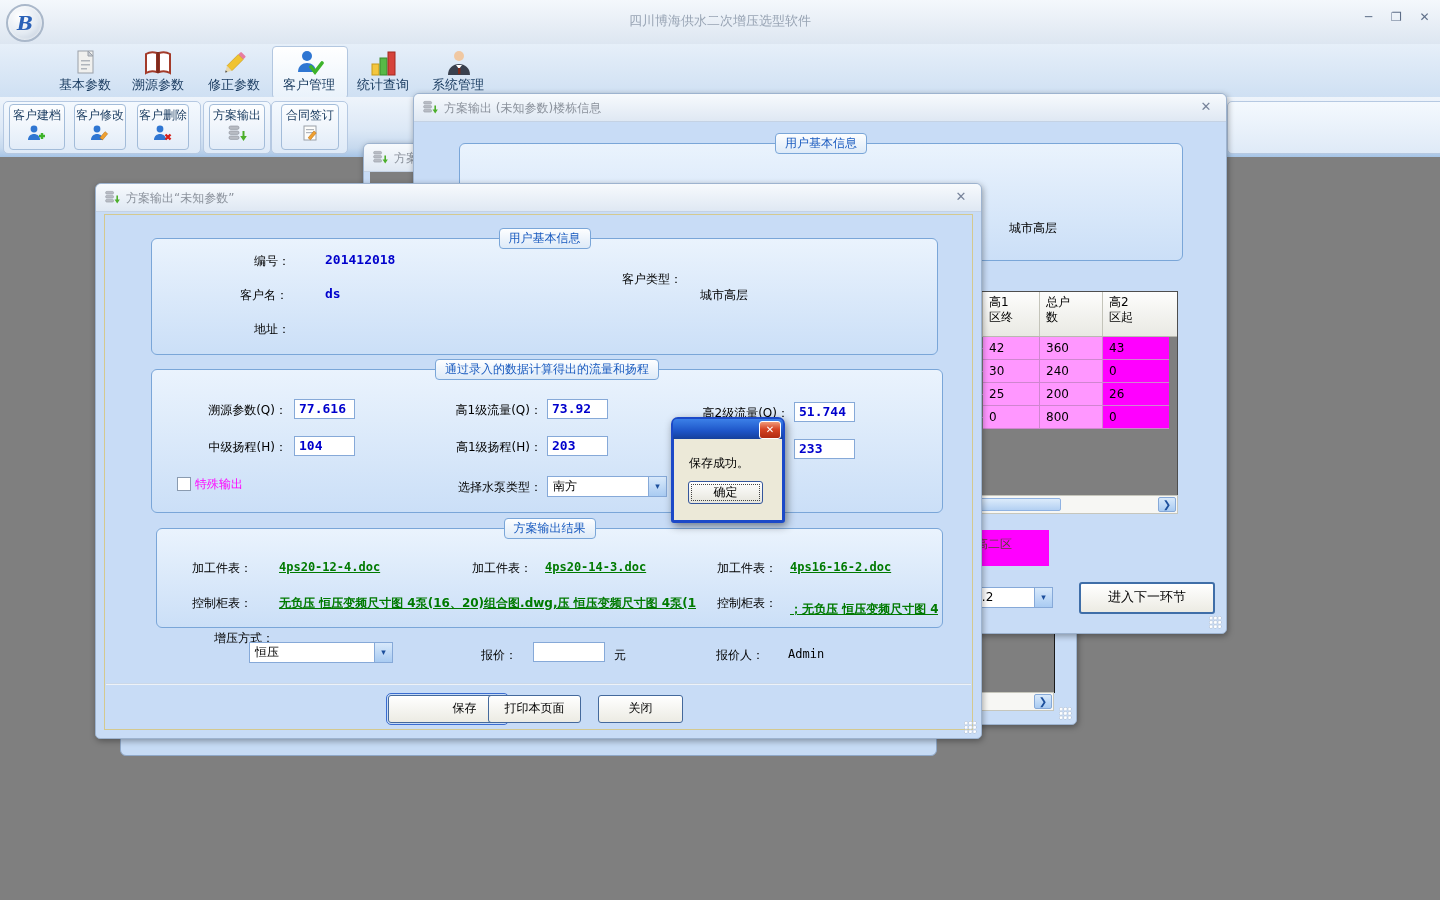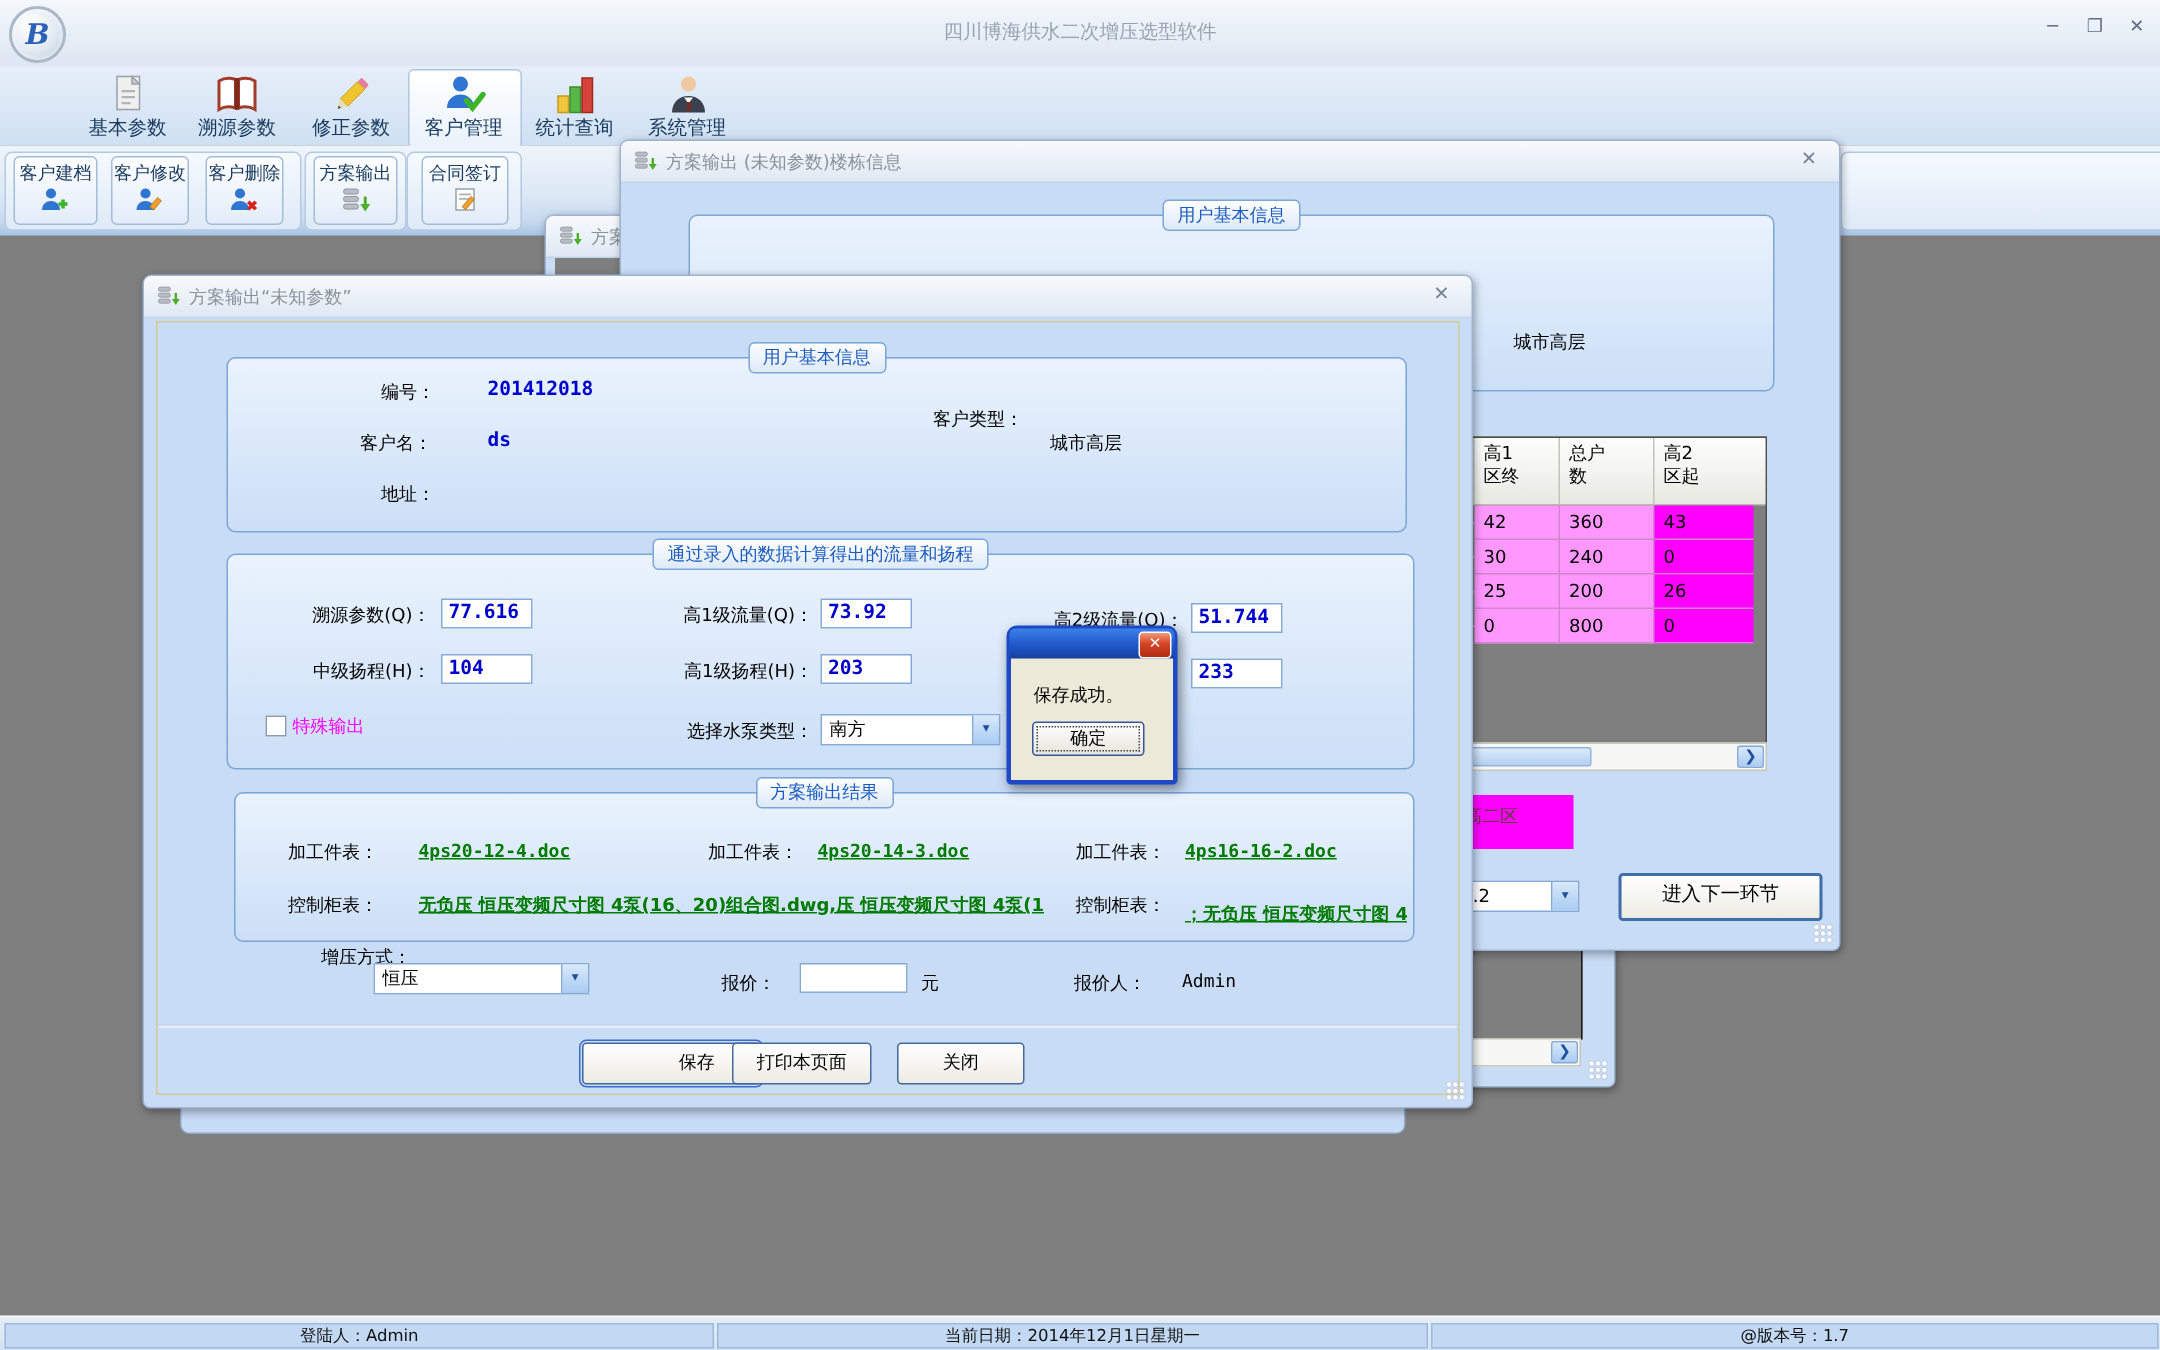--- a/index.html
+++ b/index.html
@@ -403,19 +403,14 @@
     <div class="msg-tb">
       <div class="msg-x">✕</div>
     </div>
     <div class="msg-txt">保存成功。</div>
     <div class="msg-ok">
       <div class="inner"></div>
       <span>确定</span>
     </div>
   </div>
 
-  <div class="statusbar">
-    <div class="scell" style="left:3px;width:471px;">登陆人：Admin</div>
-    <div class="scell" style="left:478px;width:472px;">当前日期：2014年12月1日星期一</div>
-    <div class="scell" style="left:954px;width:483px;">@版本号：1.7</div>
-  </div>
 
 </div>
 
 </body></html>

